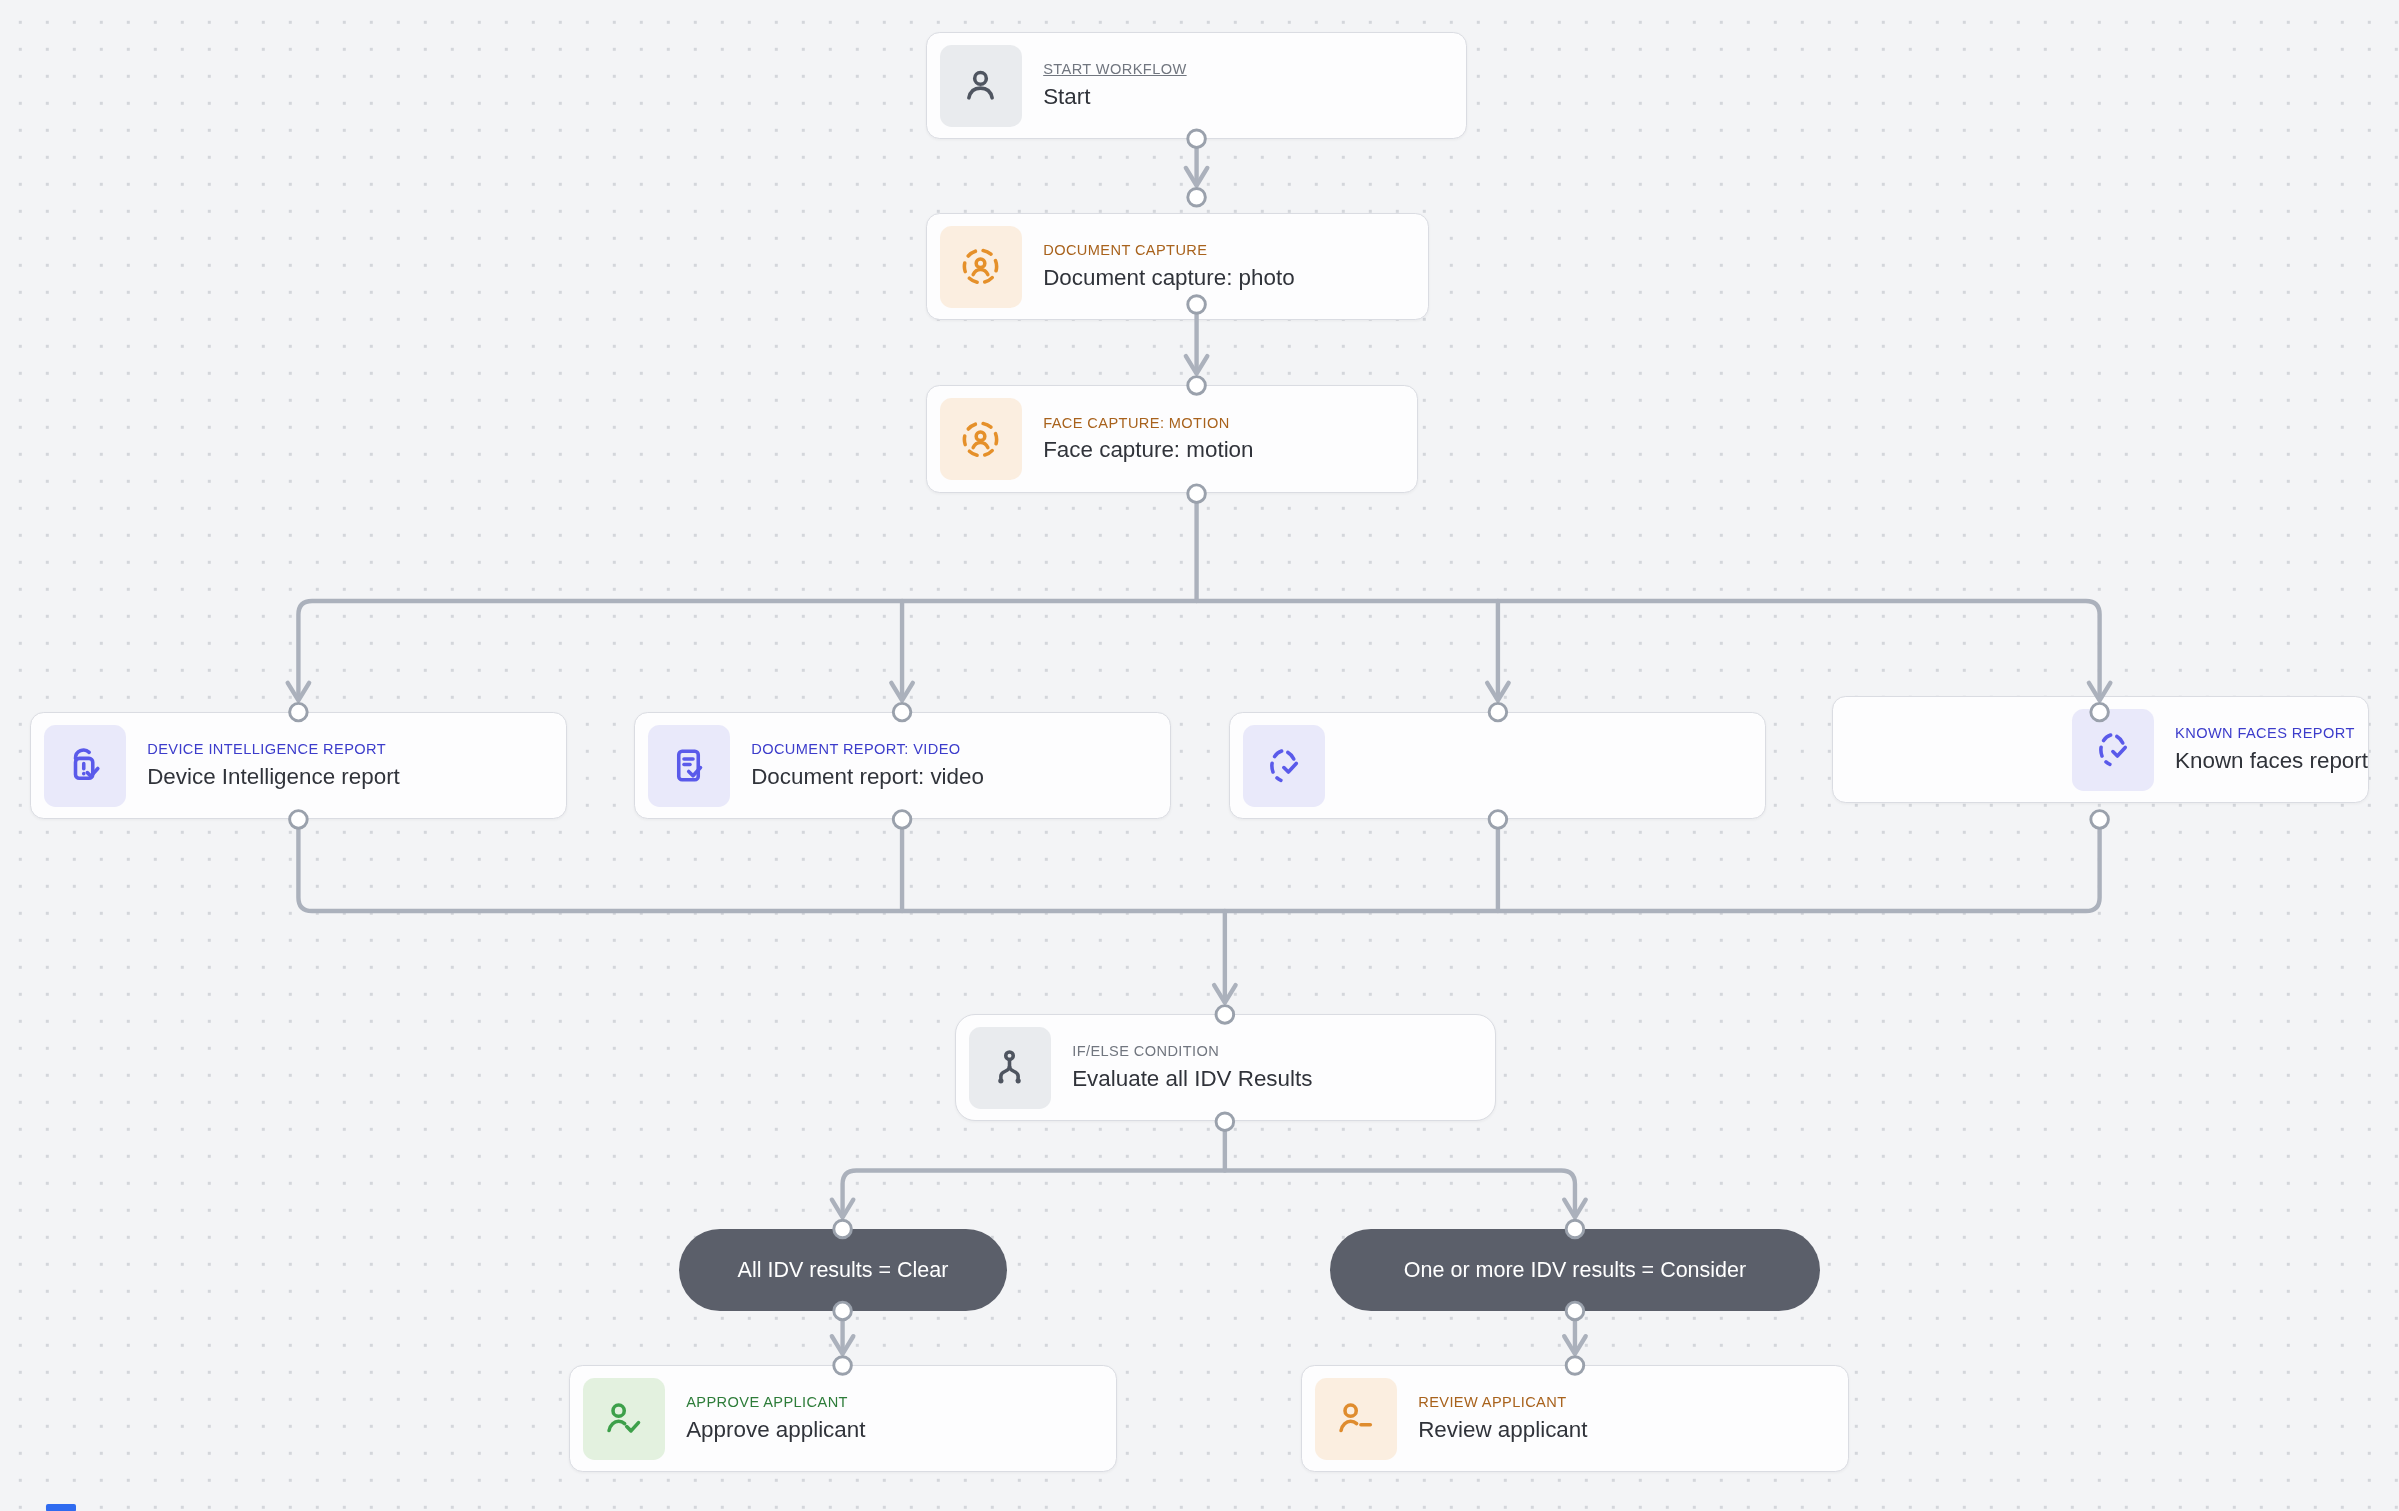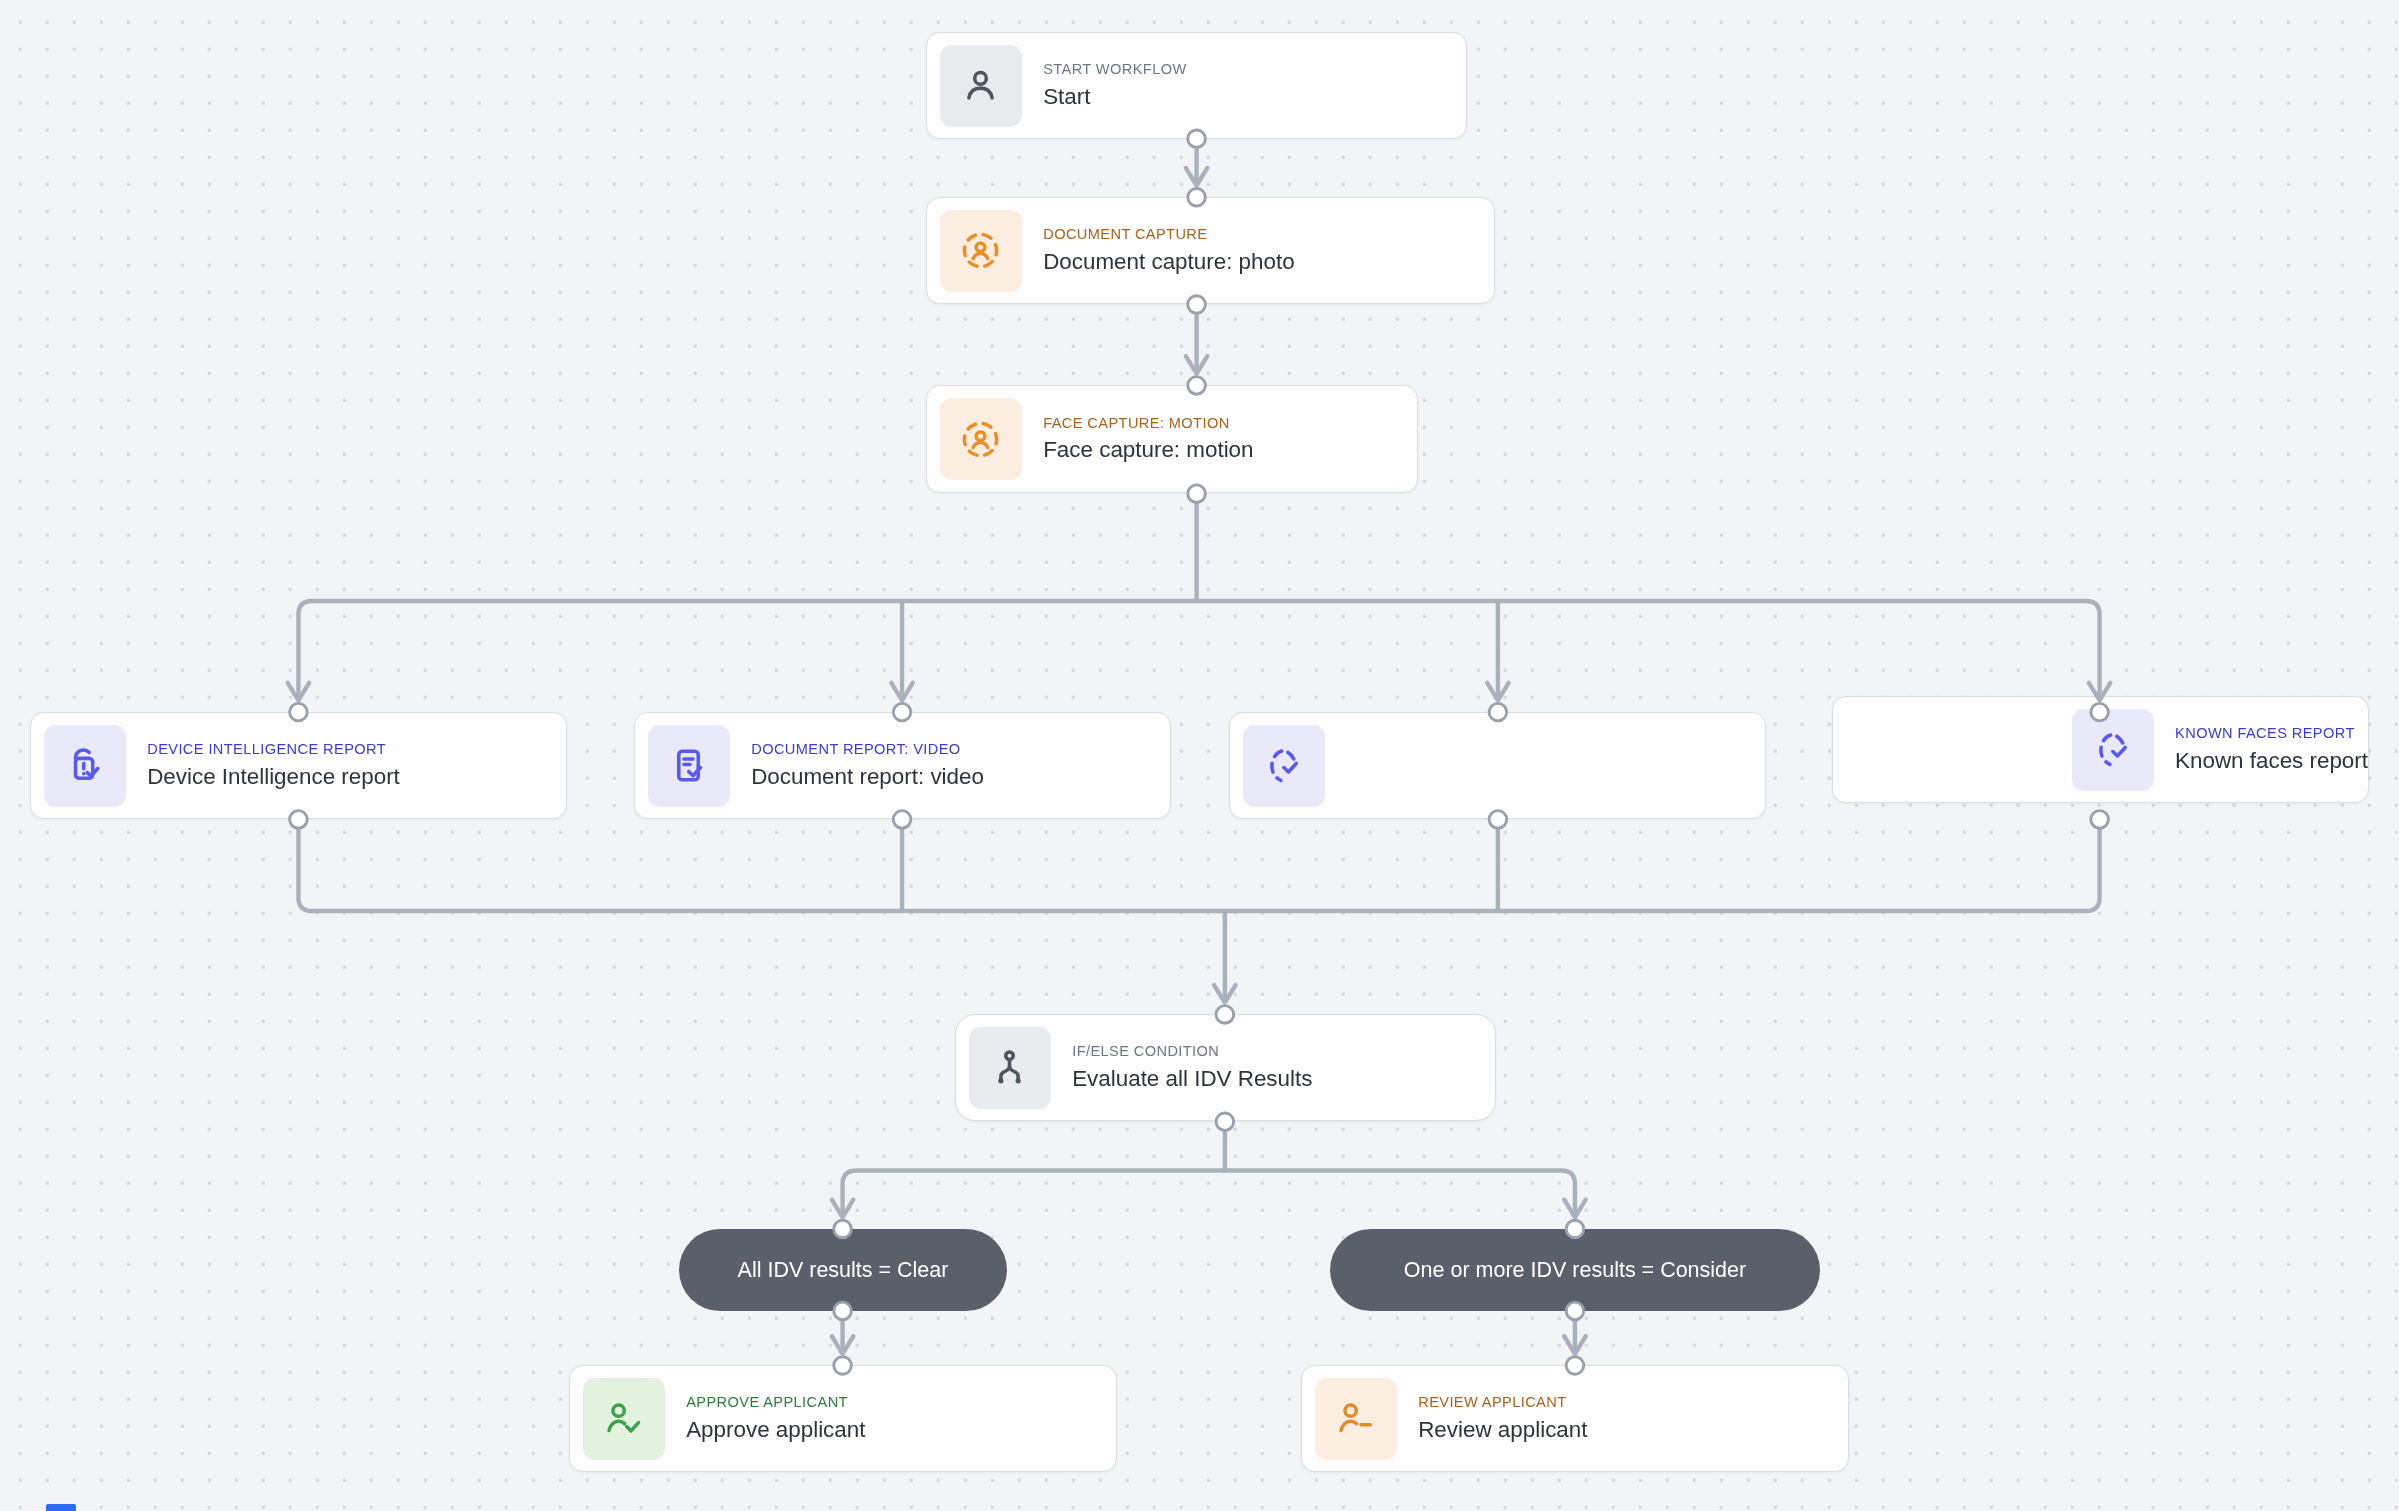--- a/index.html
+++ b/index.html
@@ -44,25 +44,25 @@
 
 <div id="canvas">
     <div class="node" style="left: 926px; top: 32px; width: 541px; height: 107px;">
       <div class="icon-badge" style="background: rgb(233, 235, 238);">
         <svg width="45" height="45" viewBox="0 0 24 24" fill="none" stroke="#4f5560" stroke-width="1.9" stroke-linecap="round" stroke-linejoin="round" style="color:#4f5560">
           <circle cx="12" cy="8.2" r="3.1"></circle>
           <path d="M5.8 18.6c.7-3.4 3.1-5.2 6.2-5.2s5.5 1.8 6.2 5.2"></path>
         </svg>
       </div>
       <div class="node-text">
-        <div class="node-label" style="color: rgb(113, 118, 127);">START WORKFLOW</div>
+        <div class="node-label" style="color: rgb(113, 118, 127); text-decoration: underline;">START WORKFLOW</div>
         <div class="node-title">Start</div>
       </div>
     </div>
-    <div class="node" style="left: 926px; top: 197px; width: 569px; height: 107px;">
+    <div class="node" style="left: 926px; top: 213px; width: 503px; height: 107px;">
       <div class="icon-badge" style="background: rgb(251, 238, 224);">
         <svg width="45" height="45" viewBox="0 0 24 24" fill="none" stroke="#e5902a" stroke-width="1.9" stroke-linecap="round" stroke-linejoin="round" style="color:#e5902a">
           <circle cx="12" cy="12" r="8.6" stroke-dasharray="4.6 4.2" stroke-dashoffset="2.3"></circle>
           <circle cx="12" cy="10.3" r="2.3"></circle>
           <path d="M8.1 16.3c.9-2 2.3-2.7 3.9-2.7s3 .7 3.9 2.7"></path>
         </svg>
       </div>
       <div class="node-text">
         <div class="node-label" style="color: rgb(168, 98, 28);">DOCUMENT CAPTURE</div>
         <div class="node-title">Document capture: photo</div>

